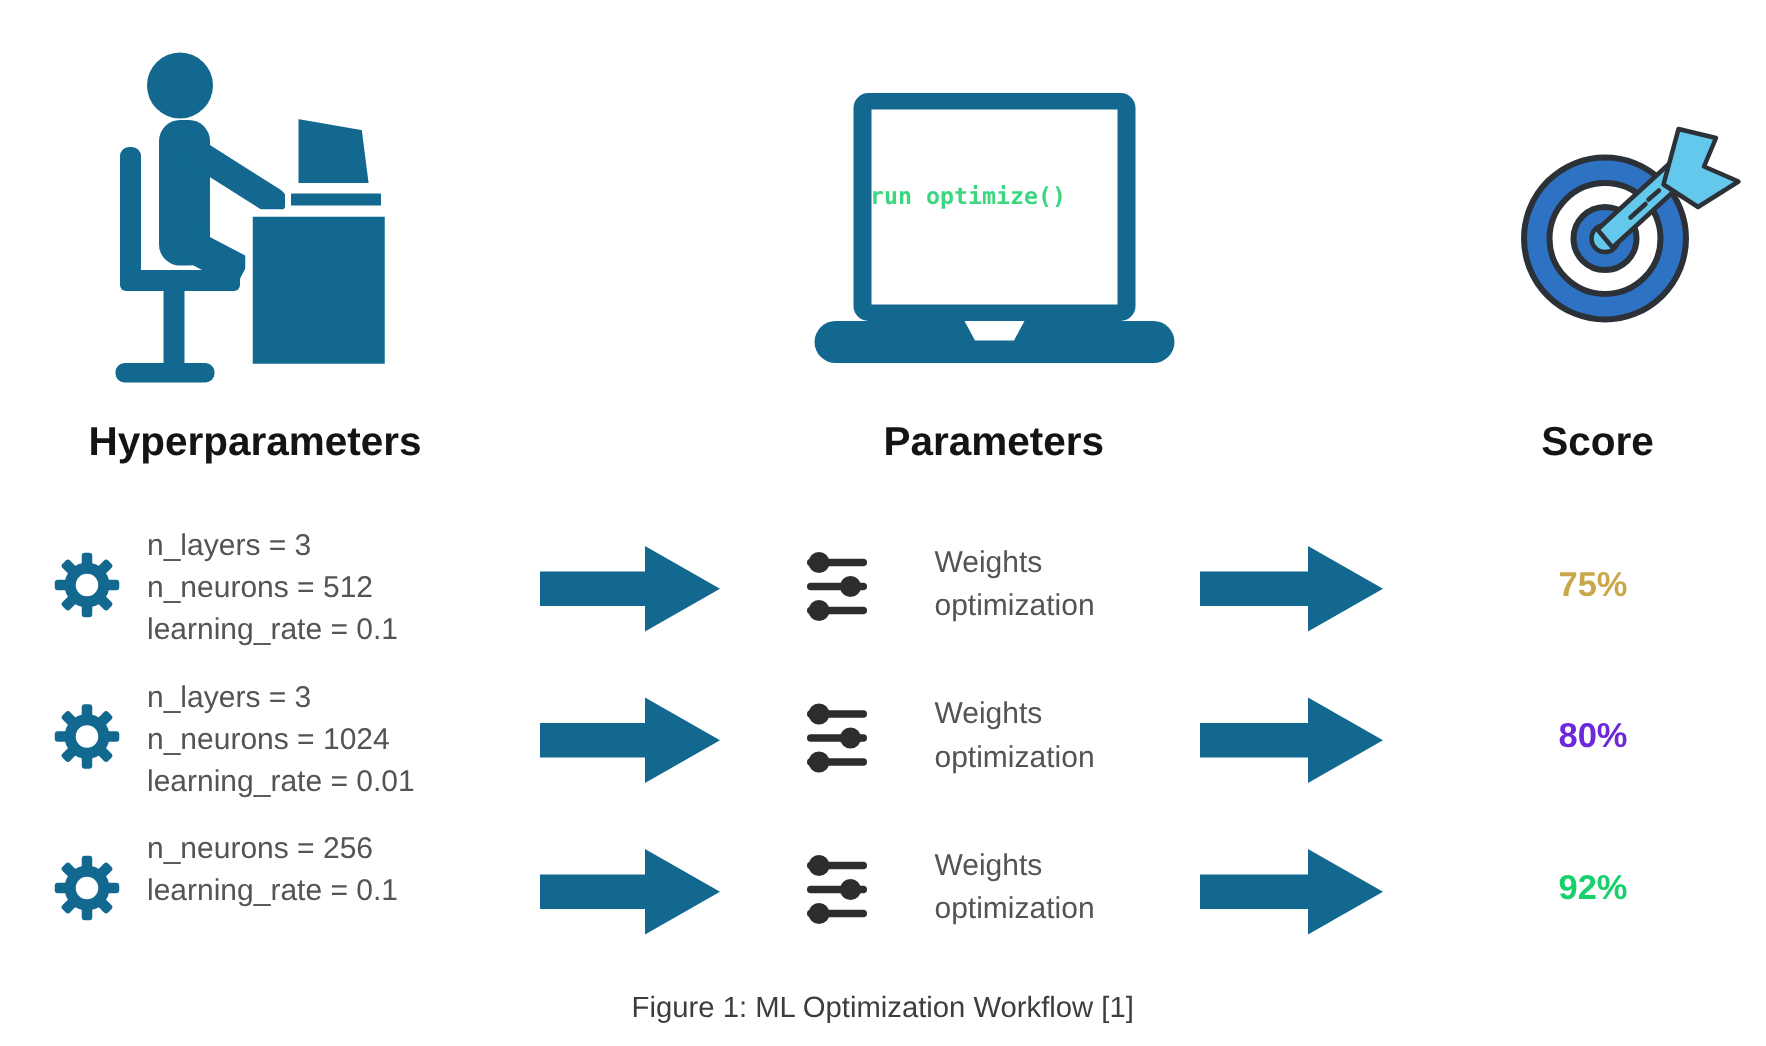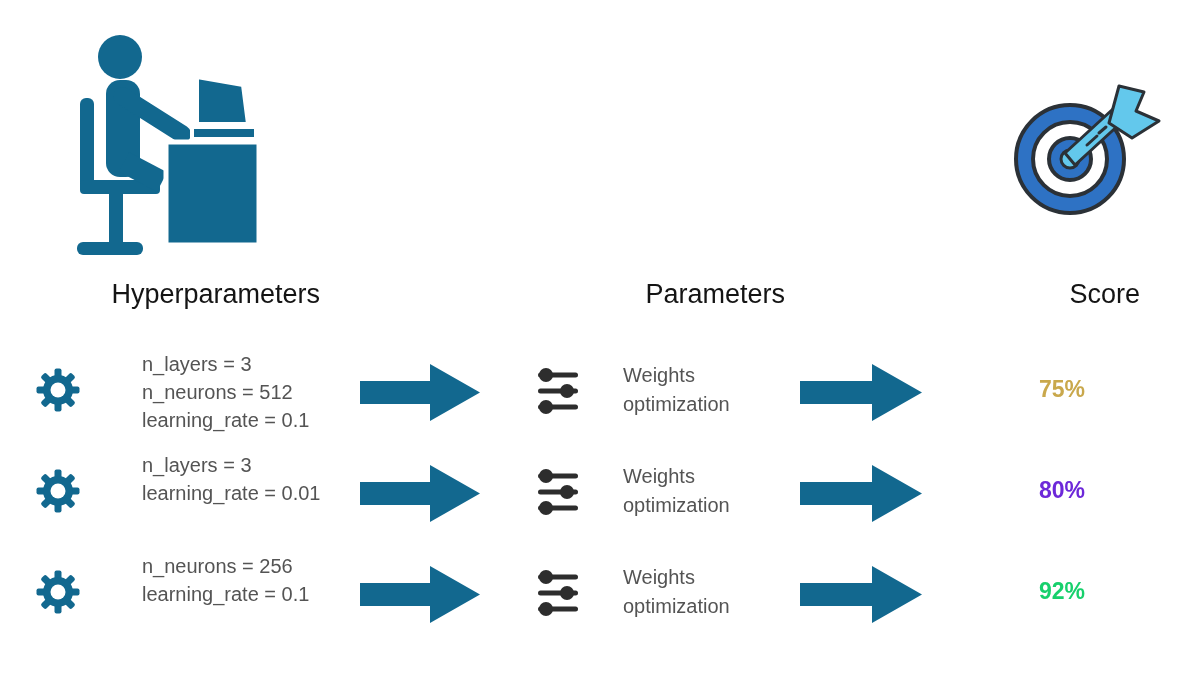--- a/index.html
+++ b/index.html
@@ -4,35 +4,35 @@
 <style>
   html,body{margin:0;padding:0;background:#fff;}
   .canvas{
     position:relative;width:1177px;height:697px;background:#ffffff;
     font-family:"Liberation Sans",sans-serif;overflow:hidden;
   }
   .abs{position:absolute;}
   svg{display:block;overflow:visible;}
   
   .col-heading{
-    position:absolute;font-weight:400;font-size:27px;color:#141414;
-    text-align:right;white-space:nowrap;
+    position:absolute;font-weight:700;font-size:27px;color:#141414;
+    text-align:center;white-space:nowrap;
   }
   
   .laptop-code{
     position:absolute;font-family:"DejaVu Sans Mono","Liberation Mono",monospace;
     font-size:15.5px;font-weight:700;color:#3bd67f;white-space:nowrap;
   }
   
   .flow-row{position:absolute;left:0;width:1177px;height:100px;}
   .hyper-text{
     position:absolute;left:98px;top:5px;font-size:20px;line-height:28px;
     color:#545454;white-space:nowrap;
   }
-  .hyper-text span{display:block;margin-left:44px;}
+  .hyper-text span{display:block;}
   .process-text{
     position:absolute;left:623px;top:16px;font-size:20px;line-height:29px;
     color:#545454;white-space:nowrap;
   }
   .process-text span{display:block;}
   .score-value{
     position:absolute;left:1012px;top:31px;width:100px;text-align:center;
     font-size:23px;font-weight:700;white-space:nowrap;
   }
   .gear-wrap{position:absolute;left:36px;top:23px;width:44px;height:44px;}
@@ -60,20 +60,31 @@
         <rect x="44" y="58" width="34" height="97" rx="14"></rect>
         <path d="M60 74 L120 112" stroke="#12688f" stroke-width="18" stroke-linecap="round" fill="none"></path>
         <path d="M62 140 L100 160" stroke="#12688f" stroke-width="22" fill="none"></path>
         <polygon points="135,55 181,63 186,102 135,102" stroke="#ffffff" stroke-width="4"></polygon>
         <rect x="130" y="105" width="64" height="12" stroke="#ffffff" stroke-width="4"></rect>
         <rect x="104" y="120" width="93" height="103" stroke="#ffffff" stroke-width="5"></rect>
       </g>
     </svg>
   </div>
 
+  <div class="abs" style="left:543px;top:60px;width:240px;height:185px;">
+    <svg width="240" height="185" viewBox="0 0 240 185">
+      <g>
+        <rect x="26" y="2" width="188" height="152" rx="10" fill="#12688f"></rect>
+        <rect x="38" y="13" width="164" height="130" fill="#ffffff"></rect>
+        <rect x="0" y="154" width="240" height="28" rx="14" fill="#12688f"></rect>
+        <polygon points="100,154 140,154 133,167 107,167" fill="#ffffff"></polygon>
+      </g>
+    </svg>
+    <div class="laptop-code" style="left:37px;top:62px;">run optimize()</div>
+  </div>
 
   <div class="abs" style="left:1003px;top:75px;width:160px;height:145px;">
     <svg width="160" height="145" viewBox="0 0 160 145">
       <circle cx="67" cy="84" r="54" fill="#2e72c4" stroke="#2b3137" stroke-width="4"></circle>
       <circle cx="67" cy="84" r="37" fill="#ffffff" stroke="#2b3137" stroke-width="4"></circle>
       <circle cx="67" cy="84" r="21" fill="#2e72c4" stroke="#2b3137" stroke-width="4"></circle>
       <circle cx="67" cy="84" r="9" fill="#63c8ec" stroke="#2b3137" stroke-width="3"></circle>
       <polygon points="62,78 110,34 120,46 72,90" fill="#63c8ec" stroke="#2b3137" stroke-width="3" stroke-linejoin="round"></polygon>
       <polygon points="106,48 116,11 141,17 133,36 156,46 129,63" fill="#63c8ec" stroke="#2b3137" stroke-width="3" stroke-linejoin="round"></polygon>
       <path d="M84 70 l10 -9 M96 58 l7 -6" stroke="#2b3137" stroke-width="3" stroke-linecap="round" fill="none"></path>
@@ -147,20 +158,21 @@
           <rect x="18.5" y="0.5" width="7" height="13" rx="2" transform="rotate(225 22 22)"></rect>
           <rect x="18.5" y="0.5" width="7" height="13" rx="2" transform="rotate(270 22 22)"></rect>
           <rect x="18.5" y="0.5" width="7" height="13" rx="2" transform="rotate(315 22 22)"></rect>
           <circle cx="22" cy="22" r="15"></circle>
           <circle cx="22" cy="22" r="7.5" fill="#ffffff"></circle>
         </g>
       </svg>
     </div>
     <div class="hyper-text">
       <span>n_layers = 3</span>
+      <span>n_neurons = 1024</span>
       <span>learning_rate = 0.01</span>
     </div>
     <div class="arrow1-wrap">
       <svg width="120" height="57" viewBox="0 0 120 57">
           <polygon points="0,17 70,17 70,0 120,28.5 70,57 70,40 0,40" fill="#12688f"></polygon>
         </svg>
     </div>
     <div class="sliders-wrap">
       <svg width="46" height="48" viewBox="0 0 46 48">
         <g fill="#2d2d2d">
@@ -228,14 +240,15 @@
       <span>optimization</span>
     </div>
     <div class="arrow2-wrap">
       <svg width="122" height="57" viewBox="0 0 122 57">
           <polygon points="0,17 72,17 72,0 122,28.5 72,57 72,40 0,40" fill="#12688f"></polygon>
         </svg>
     </div>
     <div class="score-value" style="color: rgb(23, 208, 108);">92%</div>
   </div>
 
+  <div class="caption">Figure 1: ML Optimization Workflow [1]</div>
 
 </div>
 
 </body></html>

